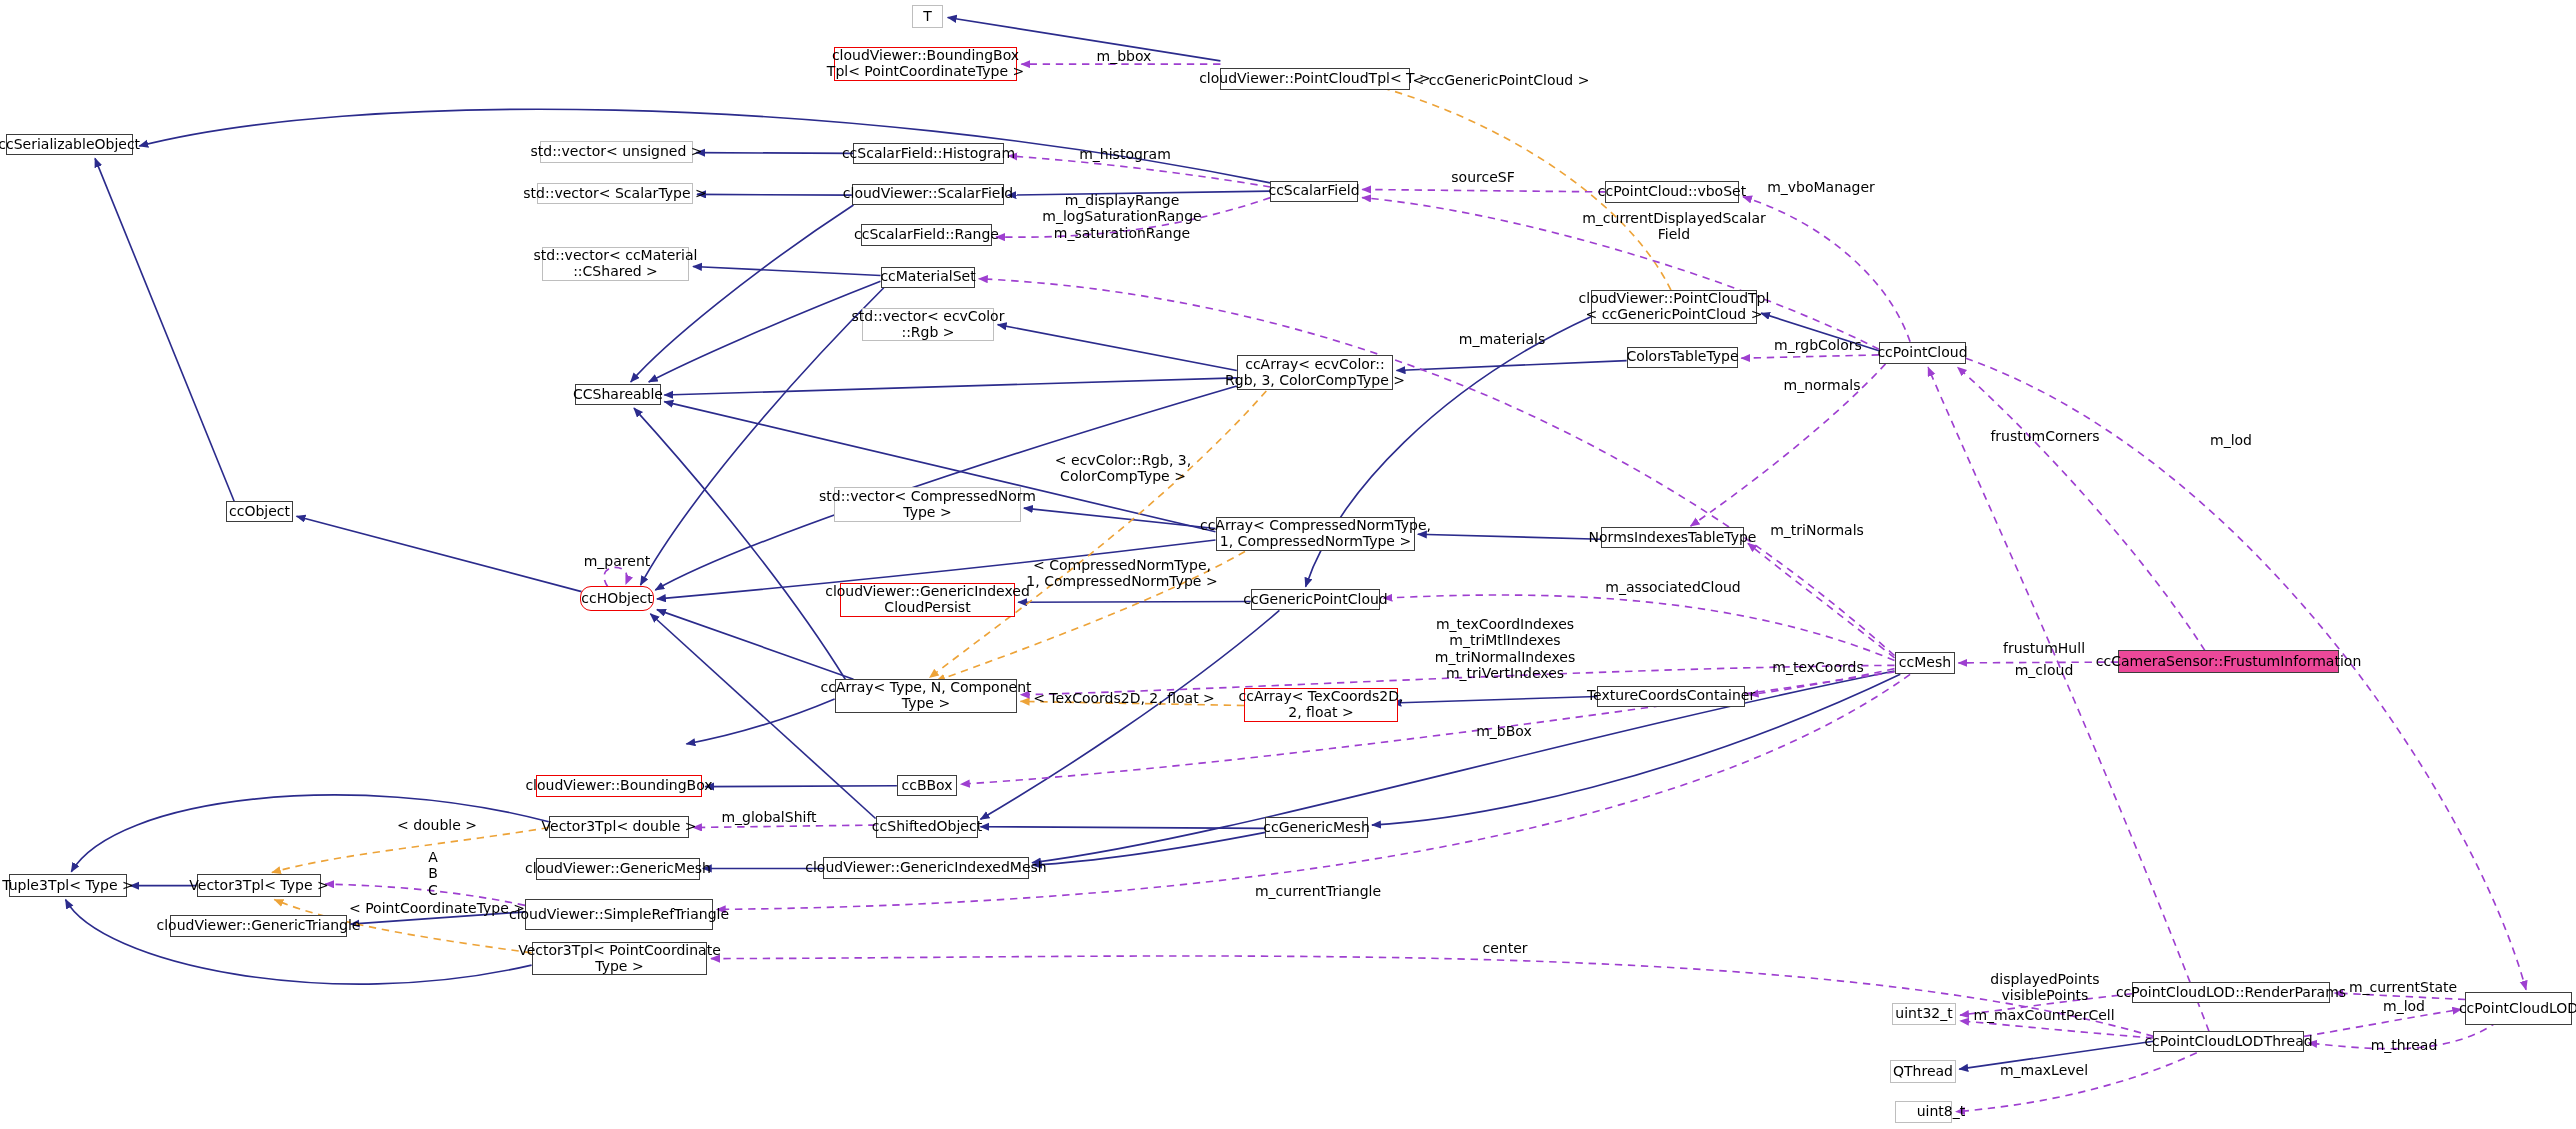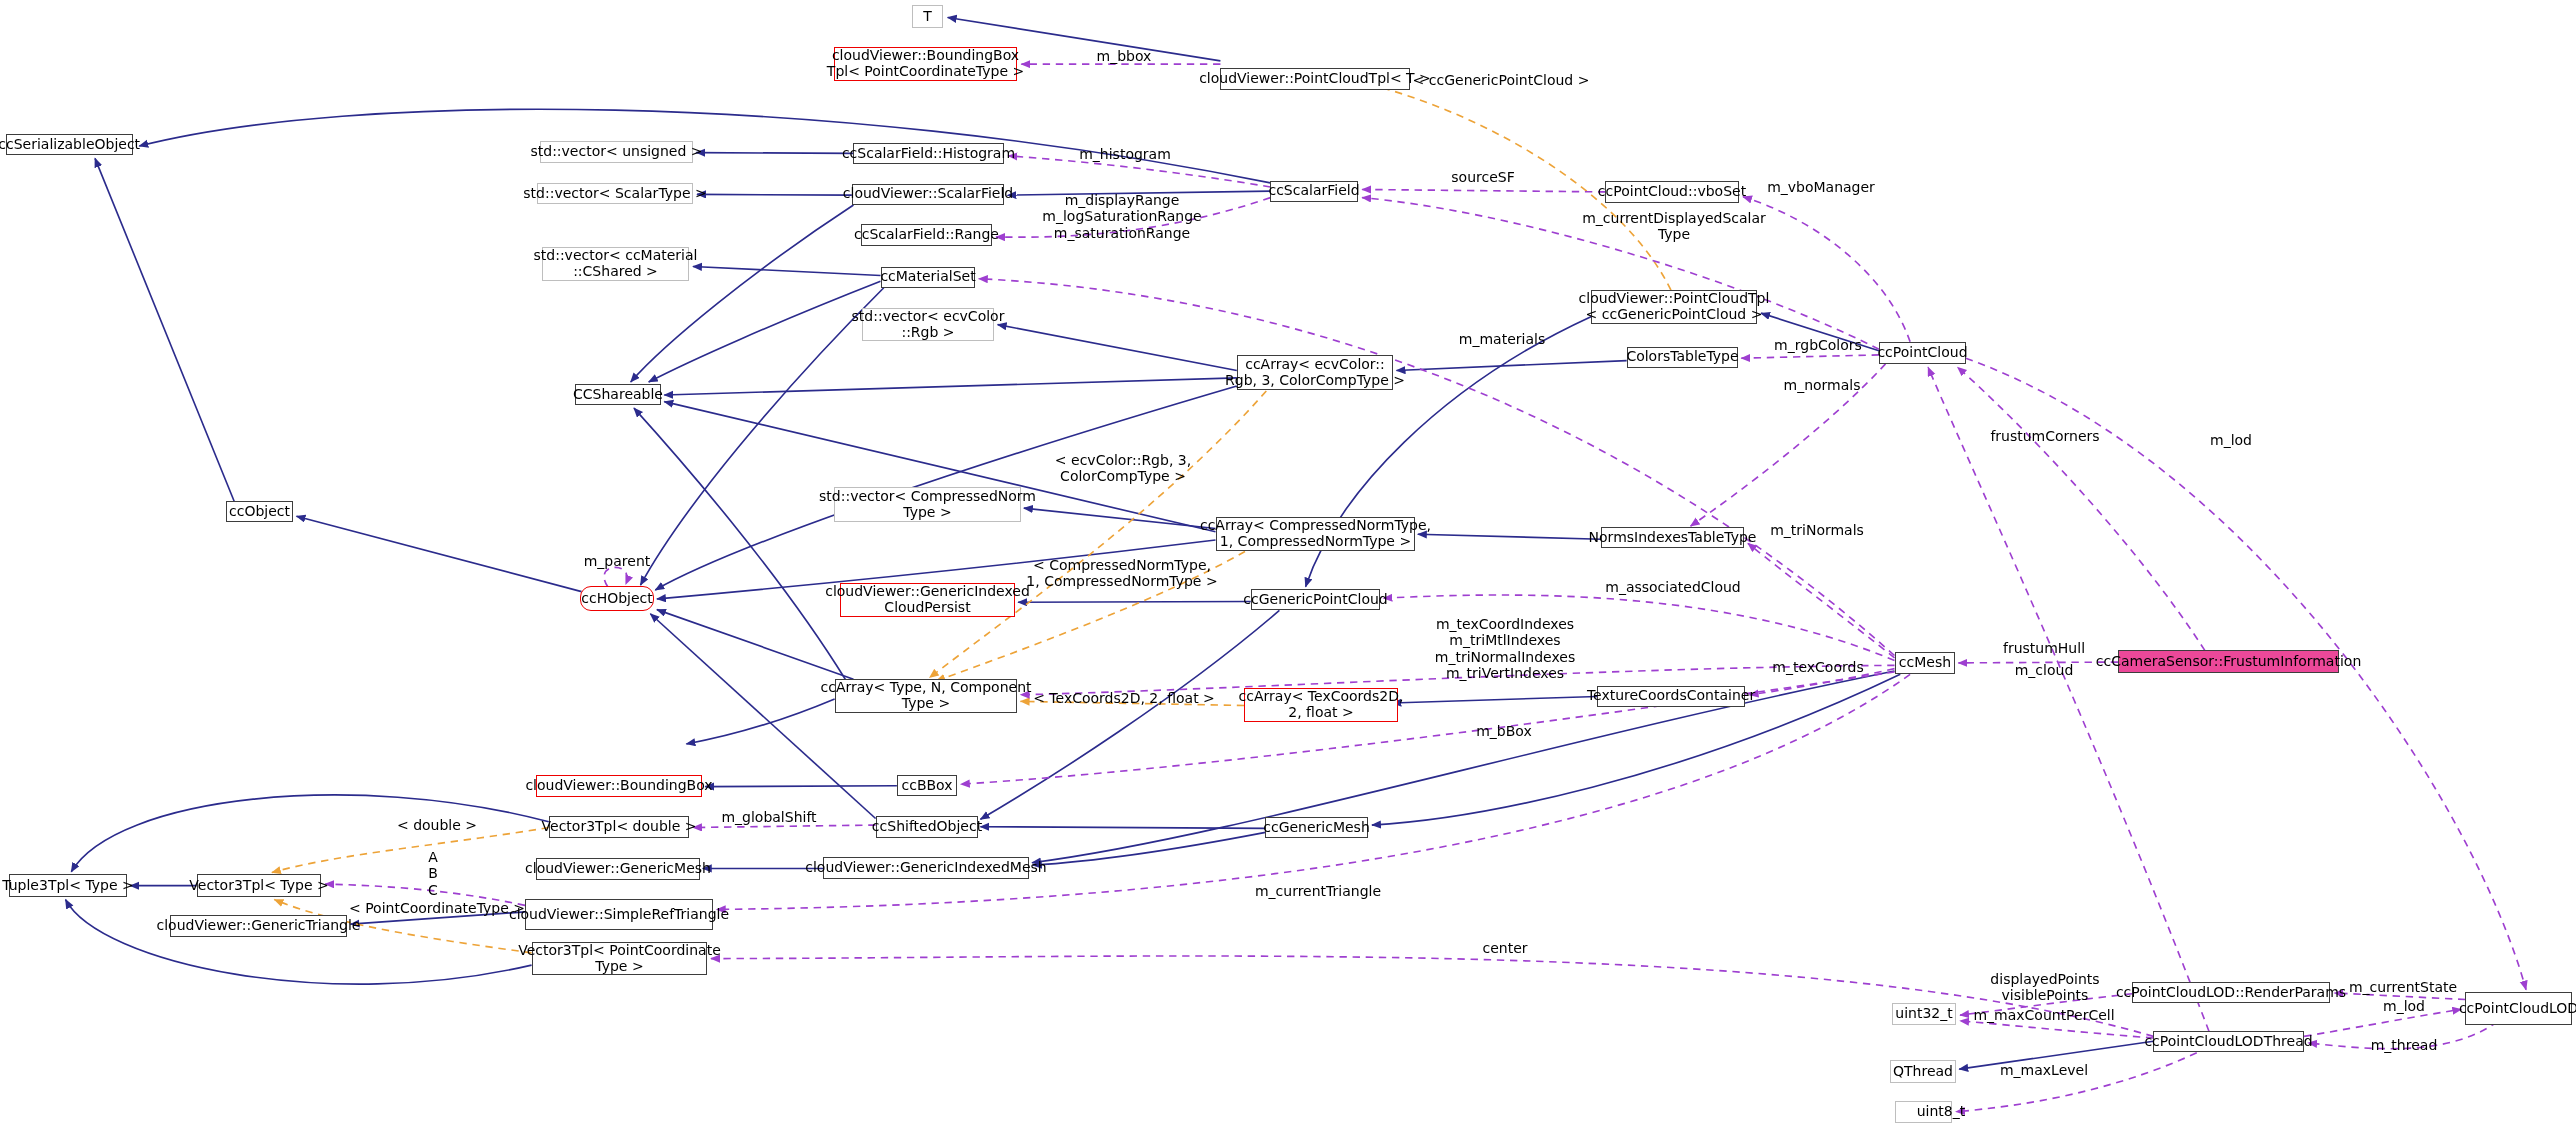--- a/index.html
+++ b/index.html
@@ -285,21 +285,21 @@
       <div class="elabel" style="left: 1821px; top: 179px;">
         <div>m_vboManager</div>
       </div>
       <div class="elabel" style="left: 1122px; top: 192px;">
         <div>m_displayRange</div>
         <div>m_logSaturationRange</div>
         <div>m_saturationRange</div>
       </div>
       <div class="elabel" style="left: 1674px; top: 210px;">
         <div>m_currentDisplayedScalar</div>
-        <div>Type</div>
+        <div>Field</div>
       </div>
       <div class="elabel" style="left: 1502px; top: 331px;">
         <div>m_materials</div>
       </div>
       <div class="elabel" style="left: 1818px; top: 337px;">
         <div>m_rgbColors</div>
       </div>
       <div class="elabel" style="left: 1822px; top: 377px;">
         <div>m_normals</div>
       </div>

